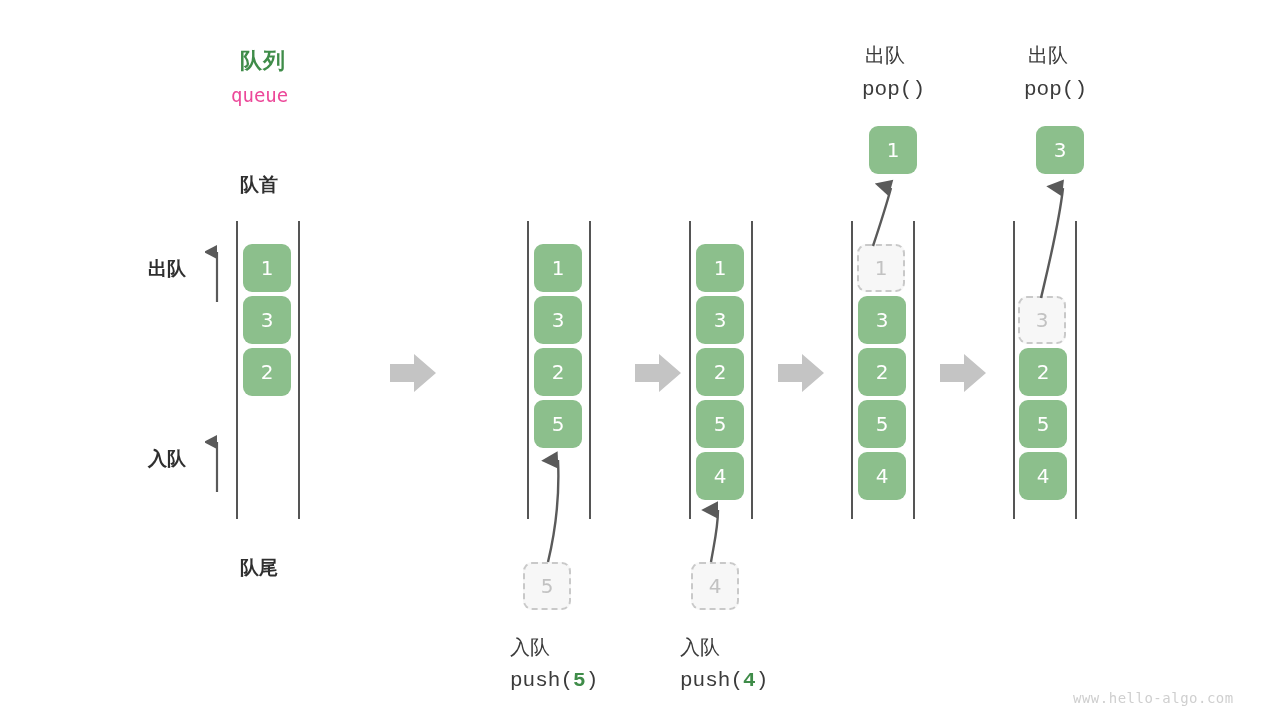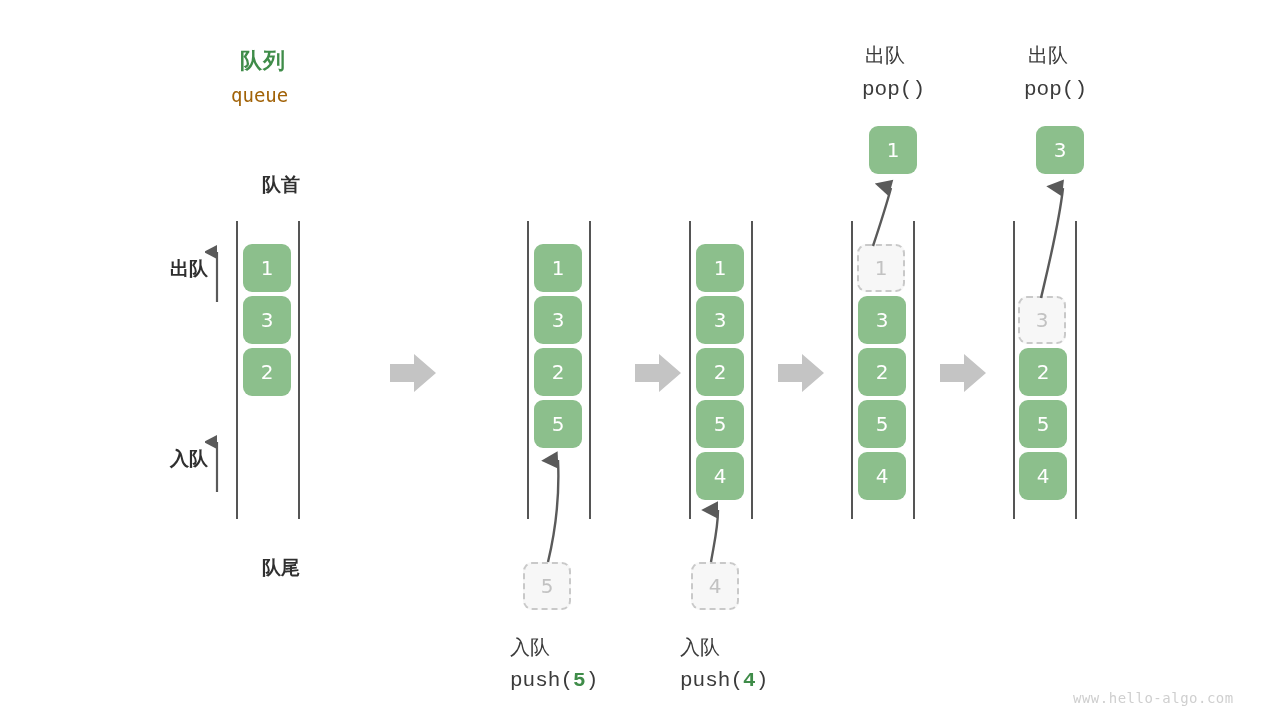--- a/index.html
+++ b/index.html
@@ -25,30 +25,29 @@
   
   .title-cn {
     font-size: 22px;
     font-weight: bold;
     color: #3f8c49;
     letter-spacing: 1px;
     white-space: nowrap;
   }
   .title-en {
     font-size: 19px;
-    color: #a16207;
+    color: #ec4899;
     font-family: "DejaVu Sans Mono", "Liberation Mono", monospace;
     white-space: nowrap;
   }
   .label-bold {
     font-size: 19px;
     font-weight: bold;
     color: #2f2f2f;
     white-space: nowrap;
-    margin-left: 22px;
   }
   .op-cn {
     font-size: 20px;
     color: #3b3b3b;
     white-space: nowrap;
   }
   .op-code {
     font-size: 21px;
     color: #3b3b3b;
     font-family: Liberation Mono, monospace;

